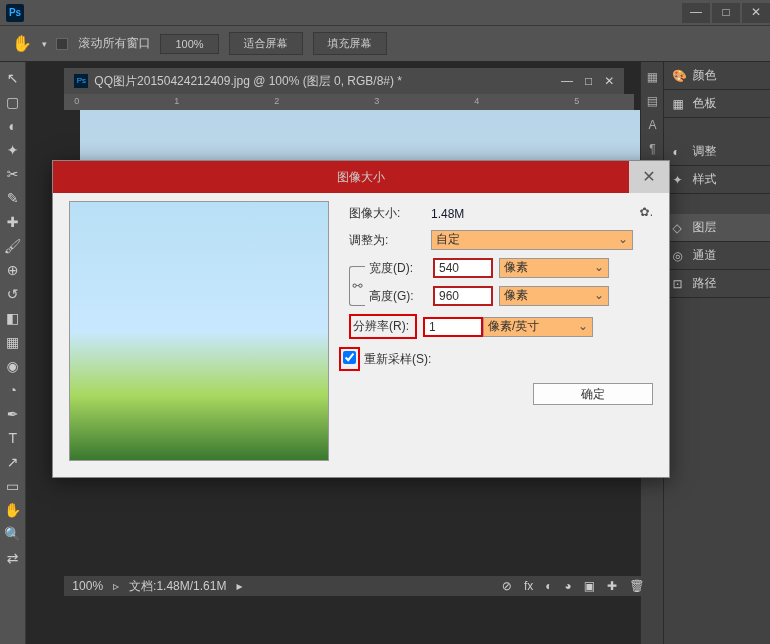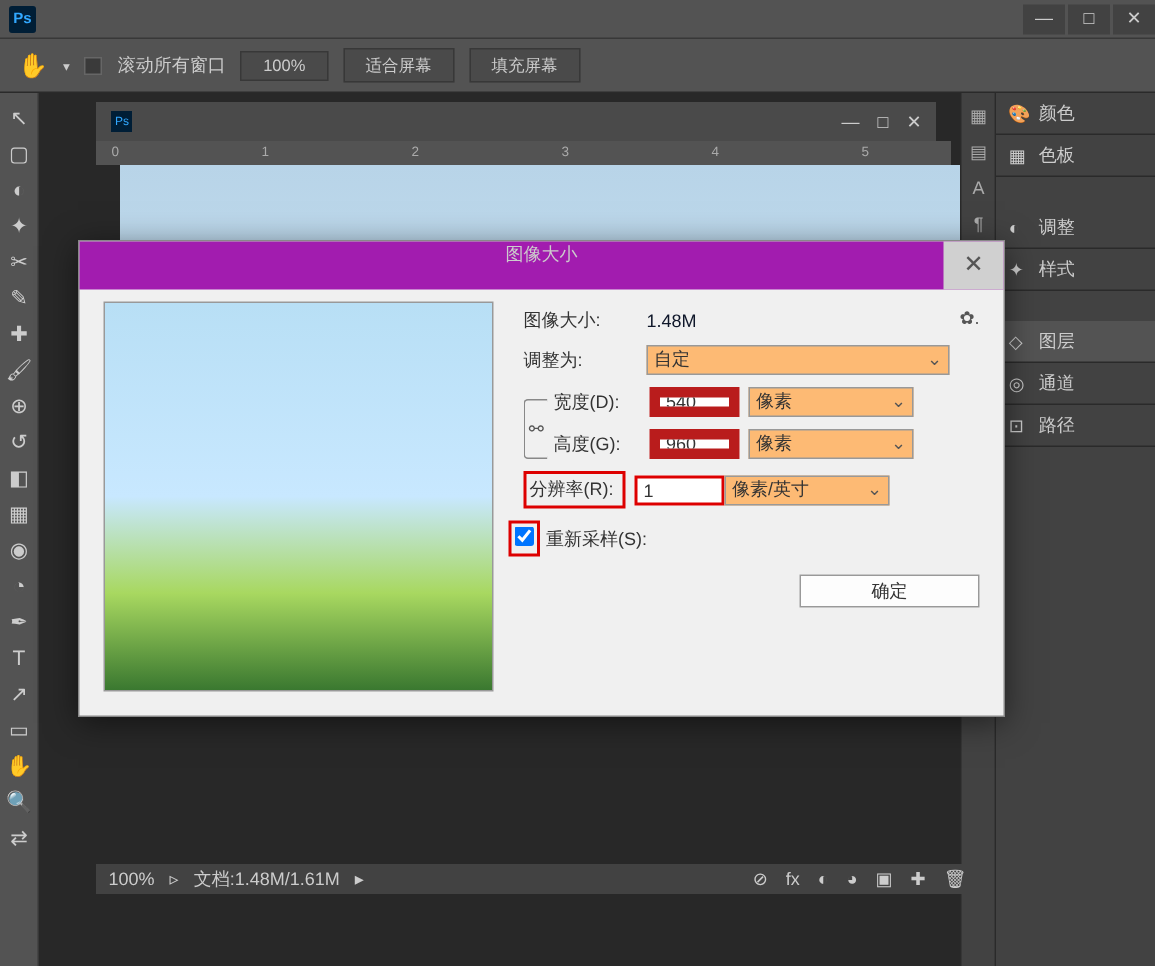--- a/index.html
+++ b/index.html
@@ -26,29 +26,29 @@
 .canvas-img{margin-left:54px;width:560px;height:360px;background:linear-gradient(180deg,#b8d4e8 0%,#c5dff0 40%,#7cb860 70%,#4a8840 100%);position:relative}
 .status-bar{position:absolute;bottom:48px;left:38px;width:590px;height:20px;background:#424242;display:flex;align-items:center;padding-left:8px;gap:10px;font-size:11px}
 .status-icons{margin-left:auto;display:flex;gap:12px;padding-right:10px;color:#888}
 .right-panels{width:130px;background:#424242;border-left:1px solid #2a2a2a}
 .right-mini{width:28px;background:#424242;border-left:1px solid #2a2a2a;padding-top:8px}
 .right-mini div{height:24px;text-align:center;color:#aaa}
 .panel-tab{height:28px;display:flex;align-items:center;padding-left:8px;gap:6px;border-bottom:1px solid #2a2a2a}
 .panel-tab.active{background:#535353}
 .panel-icon{width:14px;height:14px;display:inline-block}
 .dialog{position:absolute;left:52px;top:160px;width:618px;height:318px;background:#f0f0f0;box-shadow:0 4px 20px rgba(0,0,0,.5);border:1px solid #888}
-.dlg-title{height:32px;background:#a21caf;display:flex;align-items:flex-start;justify-content:center;color:#444;font-size:15px;position:relative}
+.dlg-title{height:32px;background:#b91c1c;display:flex;align-items:center;justify-content:center;color:#444;font-size:15px;position:relative}
 .dlg-close{position:absolute;right:0;top:0;width:40px;height:32px;background:#d0d0d0;color:#555;text-align:center;line-height:32px;font-size:16px}
 .dlg-body{display:flex;padding:8px 16px;gap:20px}
 .preview{width:260px;height:260px;border:1px solid #999;background:linear-gradient(180deg,#b8dff5 0%,#c8e8ff 50%,#a8d860 75%,#3a7830 100%);position:relative}
 .form{flex:1;color:#333;padding-top:4px}
 .form-row{display:flex;align-items:center;margin-bottom:8px;font-size:12px;color:#333}
 .form-row label{width:76px;text-align:left;margin-right:6px;color:#333}
 .form-row .val{color:#0f172a}
-.inp{border:7px solid #b91c1c;background:#fff;color:#333;padding:2px 4px;height:20px}
+.inp{border:2px solid #b91c1c;background:#fff;color:#333;padding:2px 4px;height:20px}
 .sel{border:1px solid #999;background:#fdba74;color:#333;height:20px;padding:0 18px 2px 4px;position:relative}
 .sel::after{content:"⌄";position:absolute;right:4px;top:1px;color:#555}
 .red-box{border:2px solid #d00}
 .btns{display:flex;gap:18px;justify-content:flex-end;margin-top:12px}
 .dlg-btn{width:120px;height:22px;border:1px solid #999;background:#fdfdfd;color:#333;text-align:center;line-height:20px}
 .gear{position:absolute;right:16px;top:44px;color:#555}
 .link-icon{width:16px;height:40px;border:1px solid #888;border-right:none;border-radius:3px 0 0 3px;display:flex;align-items:center;justify-content:center;margin-right:4px}
 </style>
 </head>
 <body>
@@ -93,20 +93,21 @@
     <div class="tool">↗</div>
     <div class="tool">▭</div>
     <div class="tool">✋</div>
     <div class="tool">🔍</div>
     <div class="tool">⇄</div>
   </div>
 
   <div class="canvas-area">
     <div class="doc-tab">
       <div class="mini">Ps</div>
+      <span>QQ图片20150424212409.jpg @ 100% (图层 0, RGB/8#) *</span>
       <div class="doc-tab-ctrl">
         <span>—</span>
         <span>□</span>
         <span>✕</span>
       </div>
     </div>
     <div class="ruler-h">
       <span class="ruler-tick" style="left:10px">0</span>
       <span class="ruler-tick" style="left:110px">1</span>
       <span class="ruler-tick" style="left:210px">2</span>

